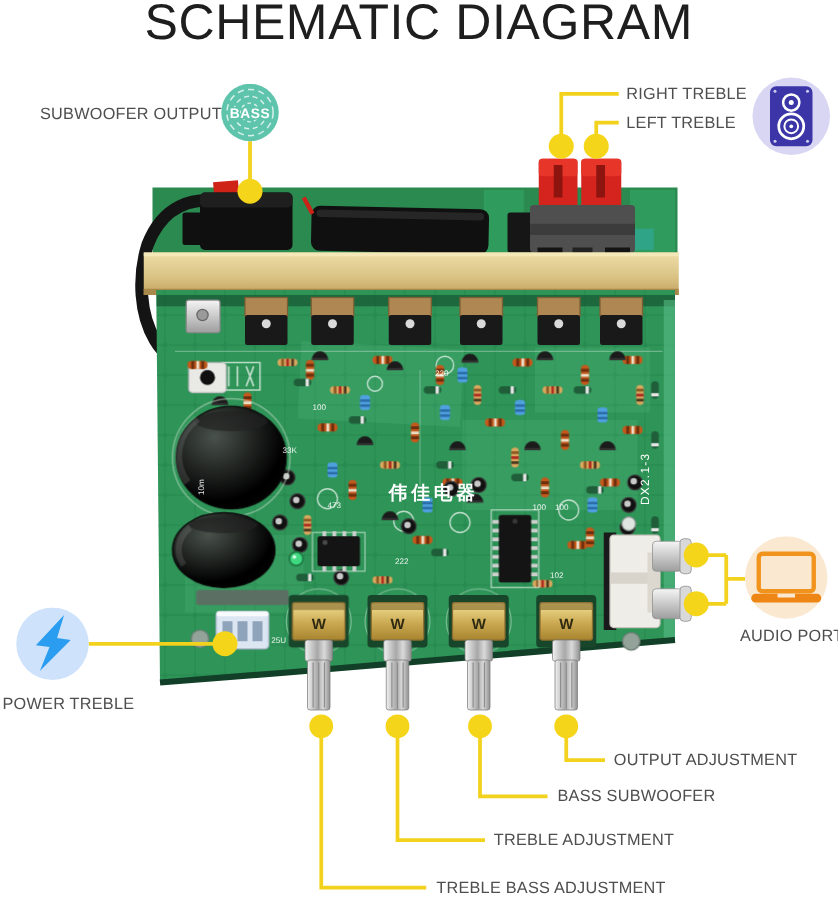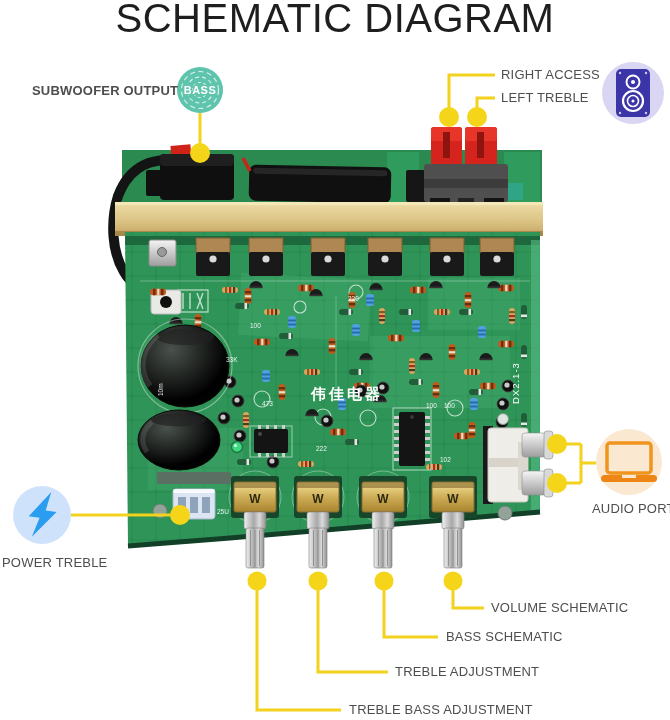--- a/index.html
+++ b/index.html
@@ -8,21 +8,21 @@
     font-family:"Liberation Sans", sans-serif;overflow:hidden;
   }
   .title{
     position:absolute;top:-4px;left:0;width:100%;text-align:center;
     font-size:40px;font-weight:400;letter-spacing:.5px;color:#1E1E1E;white-space:nowrap;
   }
   .lbl{
     position:absolute;font-size:13px;color:#4E4E4E;letter-spacing:.2px;
     white-space:nowrap;line-height:14px;
   }
-  .lbl.right{text-align:right;font-weight:bold;}
+  .lbl.right{text-align:right;}
   svg{position:absolute;left:0;top:0;}
   text{font-family:"Liberation Sans", sans-serif;}
 </style>
 </head>
 <body>
 
 <div class="stage">
 
   <div class="title">SCHEMATIC DIAGRAM</div>
 
@@ -434,21 +434,21 @@
       <rect x="-7" y="13" width="14" height="3" fill="#FBE8D0"></rect>
     </g>
 
     <g transform="translate(42,515)">
       <circle r="29" fill="#CFE2FB"></circle>
       <path d="M6,-24 L-13,3 L-2,3 L-7,23 L14,-5 L3,-5 Z" fill="#2B9DF0" transform="rotate(8)"></path>
     </g>
   </svg>
 
   <div class="lbl right" style="left:32px;top:84px;width:140px">SUBWOOFER OUTPUT</div>
-  <div class="lbl" style="left:501px;top:68px">RIGHT ACCESS</div>
+  <div class="lbl" style="left:501px;top:68px">RIGHT TREBLE</div>
   <div class="lbl" style="left:501px;top:91px">LEFT TREBLE</div>
   <div class="lbl" style="left:592px;top:502px">AUDIO PORT</div>
   <div class="lbl" style="left:2px;top:556px">POWER TREBLE</div>
-  <div class="lbl" style="left:491px;top:601px">VOLUME SCHEMATIC</div>
-  <div class="lbl" style="left:446px;top:630px">BASS SCHEMATIC</div>
+  <div class="lbl" style="left:491px;top:601px">OUTPUT ADJUSTMENT</div>
+  <div class="lbl" style="left:446px;top:630px">BASS SUBWOOFER</div>
   <div class="lbl" style="left:349px;top:703px">TREBLE BASS ADJUSTMENT</div>
   <div class="lbl" style="left:395px;top:665px">TREBLE ADJUSTMENT</div>
 </div>
 
 </body></html>

